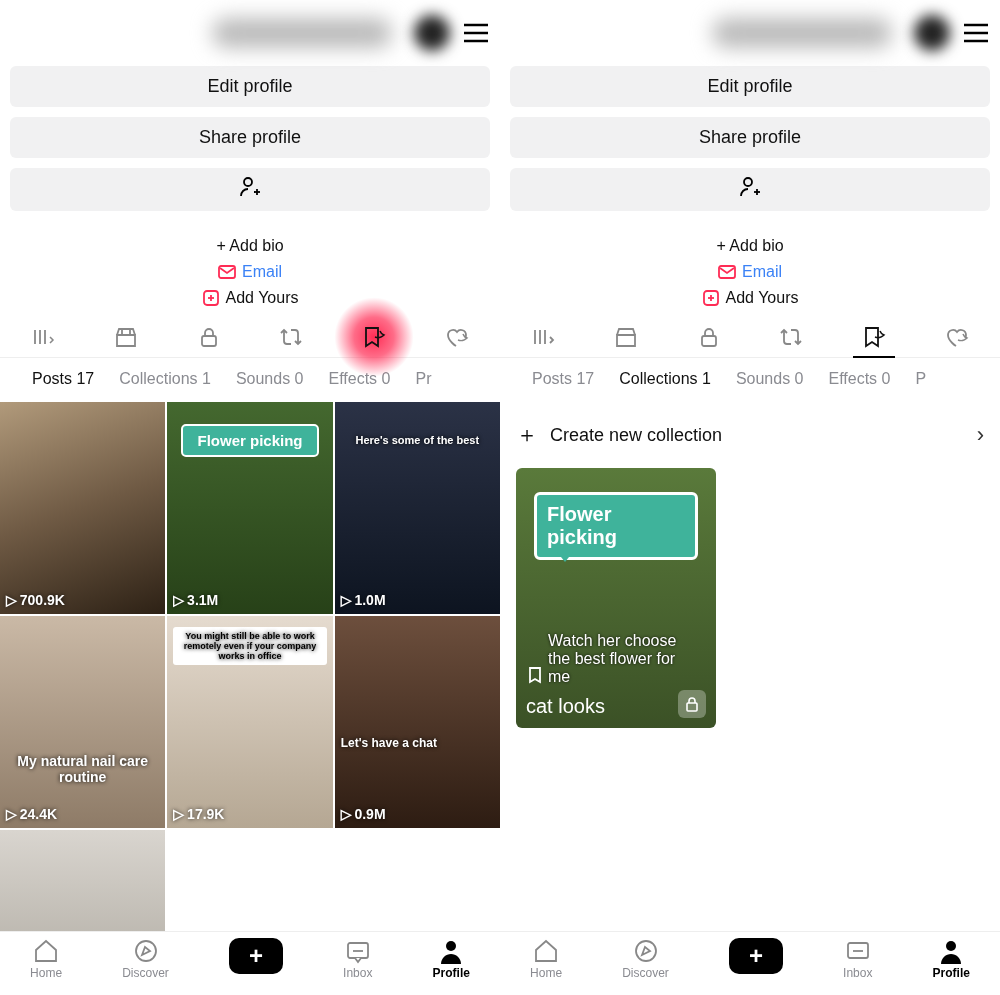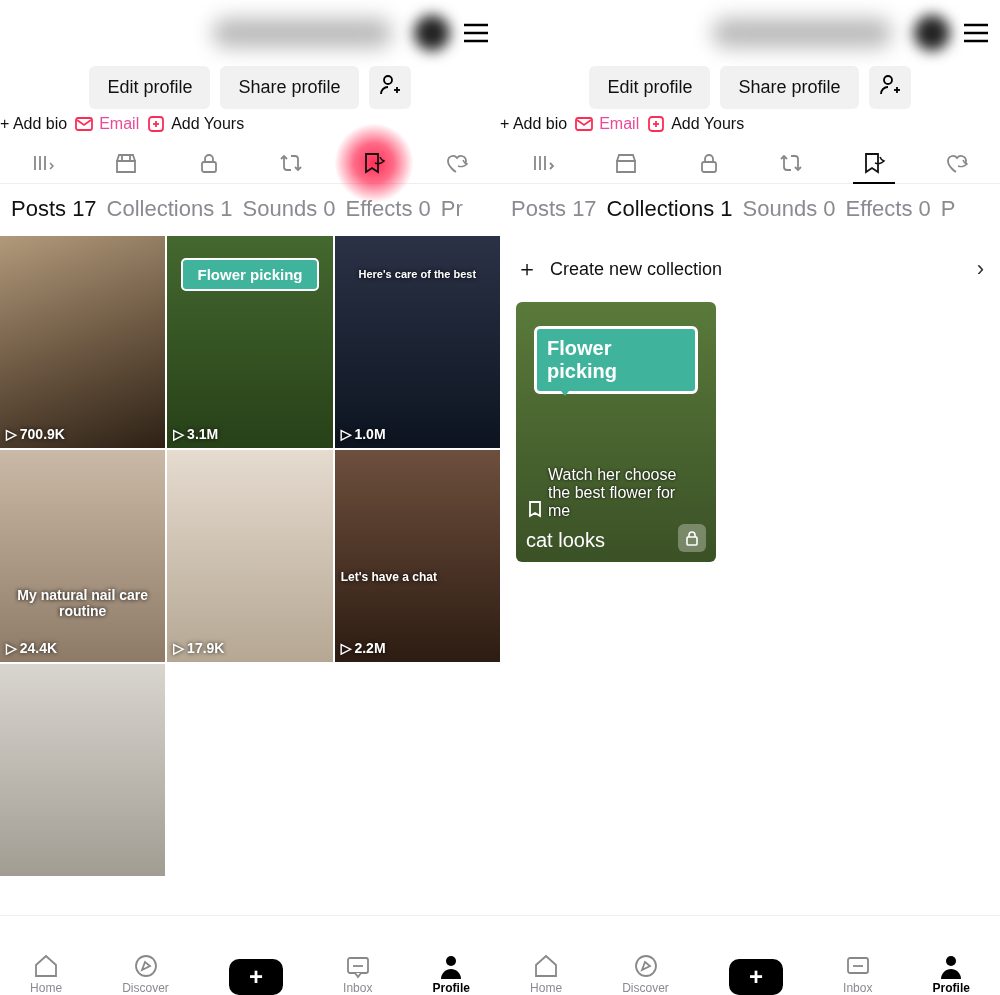--- a/index.html
+++ b/index.html
@@ -4,60 +4,60 @@
 <style>
   * { box-sizing: border-box; }
   html, body { margin:0; padding:0; font-family: -apple-system, Helvetica, Arial, sans-serif; background:#fff; color:#111; }
   .stage { width:1000px; height:995px; display:flex; }
   .phone { width:500px; height:995px; display:flex; flex-direction:column; }
 
   .top { height:66px; display:flex; align-items:center; justify-content:flex-end; padding:0 10px; gap:12px }
   .blur-user { width:180px; height:30px; border-radius:20px; background:#bbb; filter:blur(10px); margin-right:10px }
   .avatar { width:36px; height:36px; border-radius:18px; background:#222; filter:blur(7px); }
 
-  .row-btns { display:flex; justify-content:center; gap:10px; padding:0 10px; }
+  .row-btns { display:flex; justify-content:center; gap:10px; padding:0 10px;flex-direction:column; }
   .btn { background:#f1f1f2; border:none; border-radius:6px; padding:10px 18px; font-size:18px; color:#111; font-weight:500 }
   .btn.sq { padding:8px 10px; }
 
-  .center-col { padding:6px 0 10px; display:flex; flex-direction:row; align-items:center; gap:8px; font-size:16px; }
-  .link-pink { color:#ec4899; display:flex; align-items:center; gap:6px; font-weight:500 }
+  .center-col { padding:6px 0 10px; display:flex; flex-direction:column; align-items:center; gap:8px; font-size:16px;margin-top:20px; }
+  .link-pink { color:#3b82f6; display:flex; align-items:center; gap:6px; font-weight:500 }
   .link-dark { color:#111; display:flex; align-items:center; gap:6px; font-weight:500 }
 
   .stripe { display:flex; justify-content:space-around; align-items:center; padding:8px 2px; border-bottom:1px solid #eee; }
   .stripe .cell { flex:1; display:flex; justify-content:center }
   .ic { stroke:#888; stroke-width:1.8; fill:none; }
   .ic-active { stroke:#111; }
   .halo { position:absolute; width:80px; height:80px; border-radius:50%; background:radial-gradient(circle,#ff2d55 0%, rgba(255,45,85,.7)35%, rgba(255,45,85,0)70%); z-index:1; pointer-events:none; }
   .halo-wrap { position:relative; display:flex; align-items:center; justify-content:center; }
   .halo-wrap svg { position:relative; z-index:2 }
   .stripe .active-line { position:relative }
   .stripe .active-line::after { content:""; position:absolute; bottom:-9px; left:50%; transform:translateX(-50%); width:42px; height:2px; background:#000; }
 
-  .content-tabs { display:flex; gap:10px; padding:12px 11px 14px; font-size:22px; overflow:hidden; white-space:nowrap }
+  .content-tabs { display:flex; gap:25px; padding:12px 32px 14px; font-size:16px; overflow:hidden; white-space:nowrap }
   .content-tabs .tab { color:#8a8b91; font-weight:500 }
   .content-tabs .tab.active { color:#111 }
 
   .grid { flex:1; display:grid; grid-template-columns:repeat(3,1fr); gap:2px; overflow:hidden; align-content:start }
   .tile { position:relative; aspect-ratio:.78; background:#777 }
   .tile .views { position:absolute; left:6px; bottom:6px; color:#fff; font-size:14px; font-weight:600; text-shadow:0 0 4px rgba(0,0,0,.8); display:flex; align-items:center; gap:3px }
   .tile .cap { position:absolute; left:6px; right:6px; top:50%; transform:translateY(-50%); color:#fff; font-size:11px; text-align:center; text-shadow:0 0 4px #000; font-weight:600 }
 
   .create-row { display:flex; align-items:center; gap:12px; padding:18px 16px; font-size:18px; font-weight:500 }
   .create-row .plus { font-size:22px; font-weight:400 }
   .create-row .chev { margin-left:auto; font-size:22px; color:#333 }
 
   .coll-wrap { padding:0 16px }
   .coll-card { width:200px; height:260px; position:relative; border-radius:6px; overflow:hidden; background:linear-gradient(#5a7a3b,#3b5126) }
   .bubble { position:absolute; top:24px; left:18px; right:18px; background:#3fb39b; color:#fff; font-size:20px; font-weight:600; padding:8px 10px; border-radius:6px; border:3px solid #fff }
   .bubble::after { content:""; position:absolute; left:20px; bottom:-13px; width:0;height:0; border:8px solid transparent; border-top:10px solid #3fb39b }
   .coll-name { position:absolute; left:10px; bottom:10px; color:#fff; font-size:20px; font-weight:500 }
   .coll-sub { position:absolute; left:32px; bottom:42px; right:30px; color:#fff; font-size:16px; text-shadow:0 0 3px #000 }
   .coll-lock { position:absolute; right:10px; bottom:10px; width:28px; height:28px; border-radius:6px; background:rgba(255,255,255,.3); display:flex; align-items:center; justify-content:center }
 
-  .nav { height:80px; border-top:1px solid #eee; display:flex; justify-content:space-around; align-items:flex-end; padding-top:6px; background:#fff }
+  .nav { height:64px; border-top:1px solid #eee; display:flex; justify-content:space-around; align-items:flex-start; padding-top:6px; background:#fff }
   .nav-item { display:flex; flex-direction:column; align-items:center; gap:2px; font-size:12px; color:#8a8b91; font-weight:500 }
   .nav-item.active { color:#000; font-weight:700 }
   .create-btn { width:54px; height:36px; background:#000; border-radius:10px; display:flex; align-items:center; justify-content:center; position:relative }
   .create-btn::before { content:""; position:absolute; left:-5px; top:0; bottom:0; width:12px; background:#25f4ee; border-radius:10px 0 0 10px; z-index:-1 }
   .create-btn::after  { content:""; position:absolute; right:-5px; top:0; bottom:0; width:12px; background:#fe2c55; border-radius:0 10px 10px 0; z-index:-1 }
   .create-btn span { color:#fff; font-size:24px; font-weight:700; line-height:1 }
 
   
   .bg1{background:linear-gradient(160deg,#b19a7b 0%,#6f5a44 50%,#2d2115 100%)}
   .bg2{background:linear-gradient(#44682f,#274118)}
@@ -184,33 +184,34 @@
 
     <div class="grid">
       <div class="tile bg1">
           <span class="views">▷ <span>700.9K</span></span>
         </div>
       <div class="tile bg2">
           <div class="tbubble">Flower picking</div>
           <span class="views">▷ <span>3.1M</span></span>
         </div>
       <div class="tile bg3">
-          <div class="cap" style="top:18%">Here's care of the best</div>
+          <div class="cap" style="top:18%">Here's some of the best</div>
           <span class="views">▷ <span>1.0M</span></span>
         </div>
       <div class="tile bg4">
           <div class="cap" style="top:72%;font-size:14px">My natural nail care routine</div>
           <span class="views">▷ <span>24.4K</span></span>
         </div>
       <div class="tile bg5">
+          <div class="cap" style="top:14%;color:#000;background:#fff;padding:4px;border-radius:3px;font-size:9px">You might still be able to work remotely even if your company works in office</div>
           <span class="views">▷ <span>17.9K</span></span>
         </div>
       <div class="tile bg6">
           <div class="cap" style="top:60%;text-align:left;font-size:12px">Let's have a chat</div>
-          <span class="views">▷ <span>2.2M</span></span>
+          <span class="views">▷ <span>0.9M</span></span>
         </div>
       <div class="tile bg7"></div>
     </div>
 
     <div class="nav">
       <div class="nav-item">
           <svg width="28" height="26" class="ic">
             <path d="M4 12L14 3l10 9v11H4z"></path>
           </svg>
           <span>Home</span>

